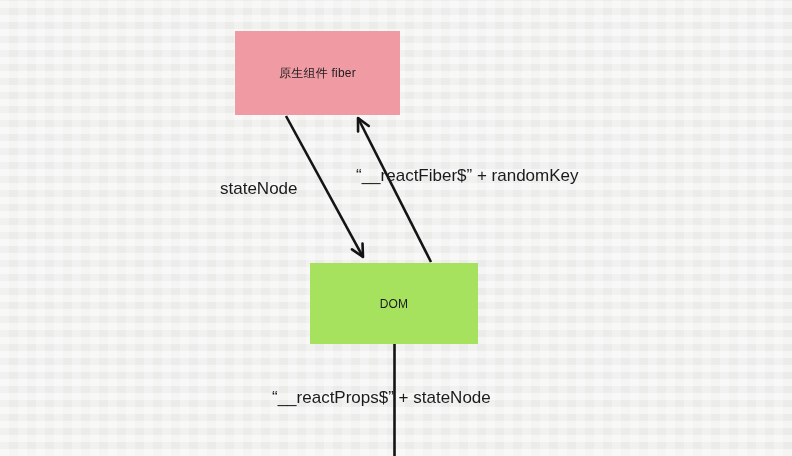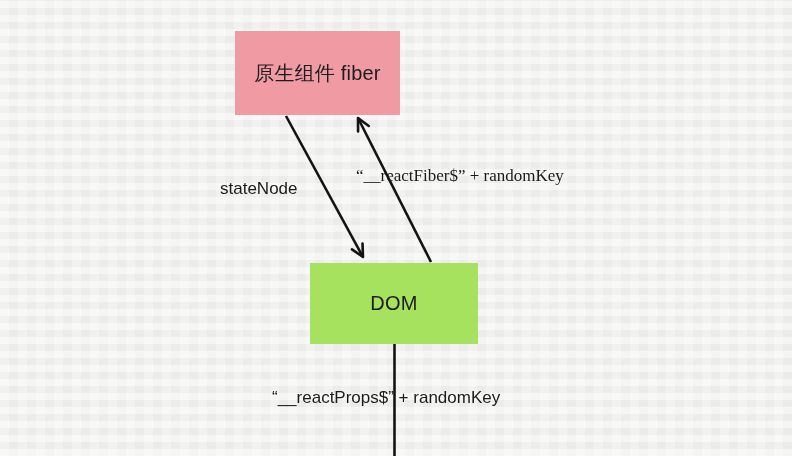--- a/index.html
+++ b/index.html
@@ -22,21 +22,21 @@
     left: 0; top: 0;
     z-index: 1;
   }
   .node {
     position: absolute;
     z-index: 2;
     display: flex;
     align-items: center;
     justify-content: center;
     color: #1c1c1c;
-    font-size: 20px;
+    font-size: 12px;
     letter-spacing: 0.2px;
   }
   .node-fiber {
     left: 235px; top: 31px;
     width: 165px; height: 84px;
     background: #f09ba4;
   }
   .node-dom {
     left: 310px; top: 263px;
     width: 168px; height: 81px;
@@ -44,21 +44,21 @@
     align-items: center;
   }
   .edge-label {
     position: absolute;
     z-index: 3;
     color: #1b1b1b;
     font-size: 17px;
     white-space: nowrap;
   }
   .label-statenode { left: 220px; top: 179px; }
-  .label-reactfiber { left: 356px; top: 166px; font-family: Liberation Serif, serif; }
+  .label-reactfiber { left: 356px; top: 166px; }
   .label-reactprops { left: 272px; top: 388px; }
 </style>
 </head>
 <body>
 
 <div class="stage">
 
   <svg class="edges-layer" width="792" height="456" viewBox="0 0 792 456">
     <defs>
       <marker id="arrowhead" markerUnits="userSpaceOnUse" markerWidth="24" markerHeight="24" refX="14" refY="8" orient="auto">
@@ -75,15 +75,15 @@
   </div>
 
   <div class="node node-dom">
     <span>DOM</span>
   </div>
 
   <div class="edge-label label-statenode">stateNode</div>
 
   <div class="edge-label label-reactfiber">“__reactFiber$” + randomKey</div>
 
-  <div class="edge-label label-reactprops">“__reactProps$” + randomKey</div>
+  <div class="edge-label label-reactprops">“__reactProps$” + stateNode</div>
 
 </div>
 
 </body></html>

